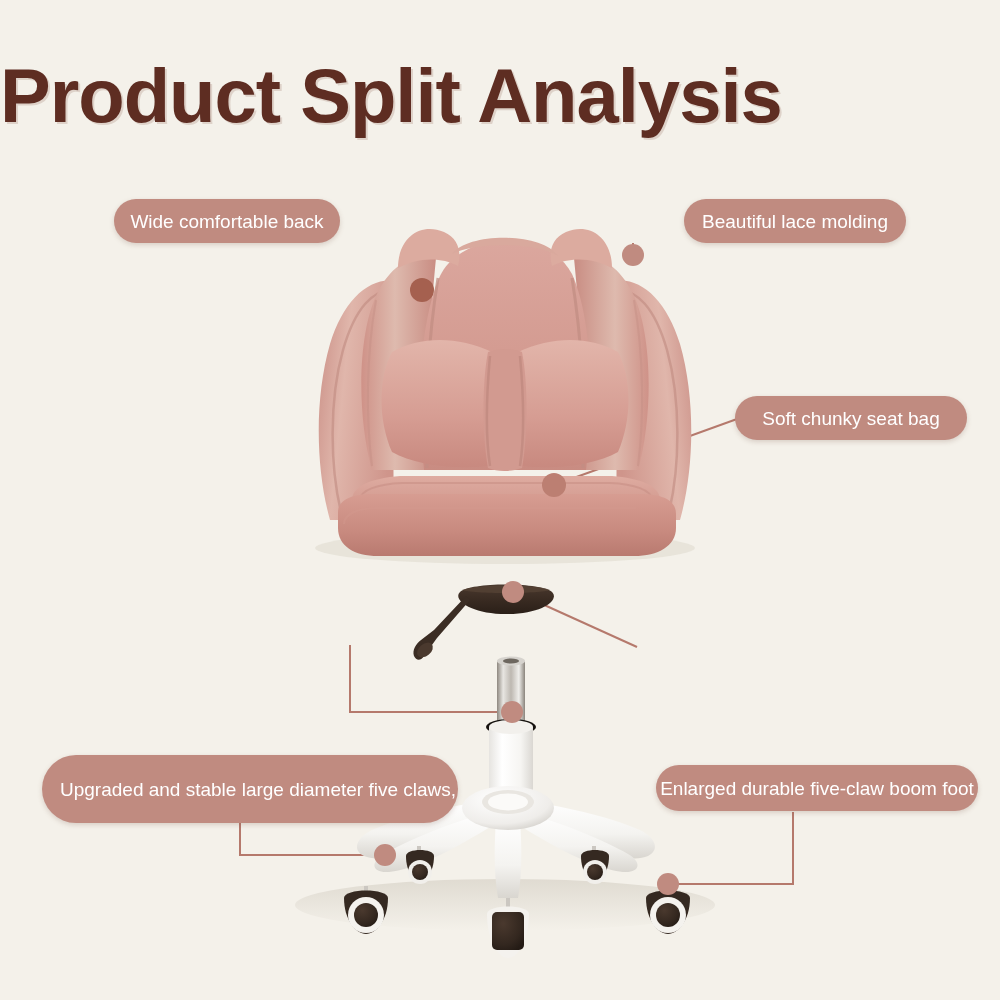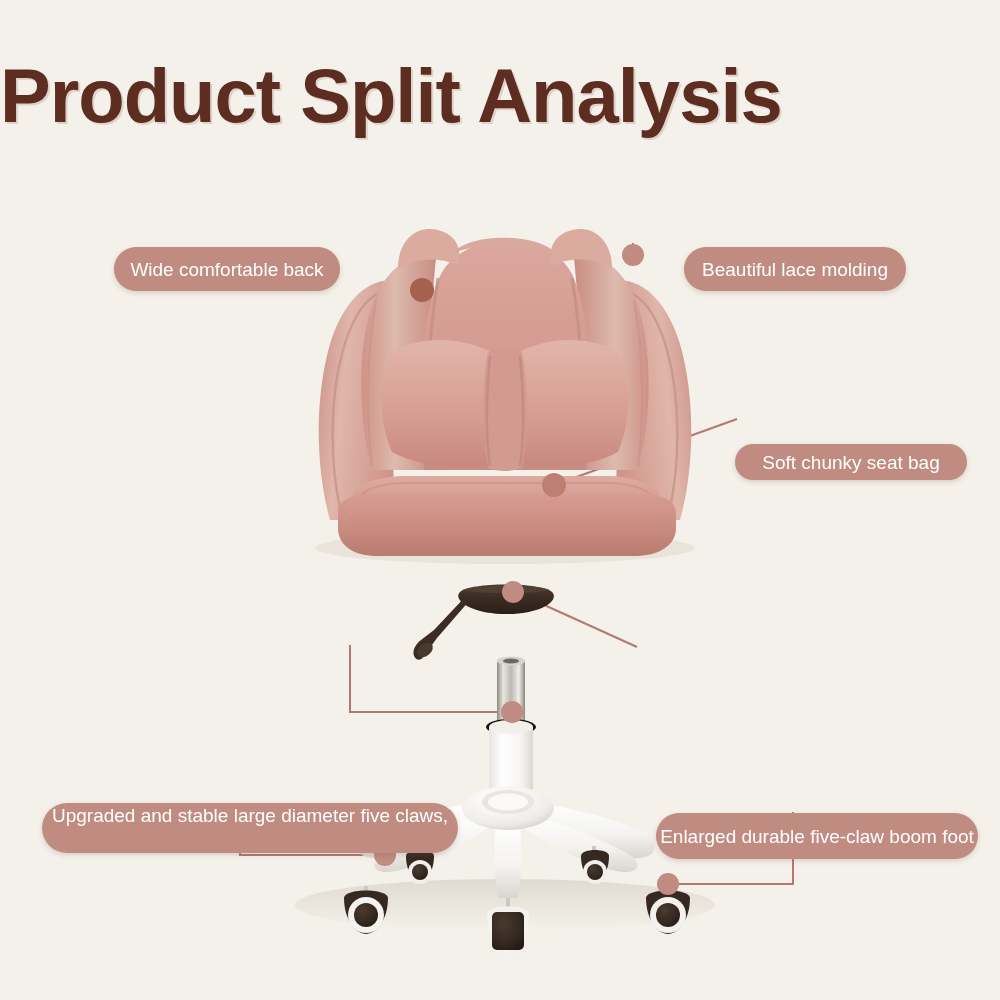--- a/index.html
+++ b/index.html
@@ -48,21 +48,20 @@
     line-height: 25px;
     font-weight: normal;
     display: flex;
     align-items: center;
     justify-content: center;
     text-align: center;
     box-shadow: 0 2px 5px rgba(120,80,70,0.22);
     box-sizing: border-box;
     padding: 0 20px;
     white-space: pre;
-    margin-top: 48px;
   }
   .pill span { display: block; }
 </style>
 </head>
 <body>
 
 <div class="page">
 
   <div class="title">Product Split Analysis</div>
 
@@ -314,27 +313,27 @@
   </svg>
 
   <div class="pill" style="left:114px; top:199px; width:226px; height:44px;">
     <span>Wide comfortable back</span>
   </div>
 
   <div class="pill" style="left:684px; top:199px; width:222px; height:44px;">
     <span>Beautiful lace molding</span>
   </div>
 
-  <div class="pill" style="left:735px; top:396px; width:232px; height:36px;">
+  <div class="pill" style="left:735px; top:396px; width:232px; height:44px;">
     <span>Soft chunky seat bag</span>
   </div>
 
 
 
-  <div class="pill" style="left:42px; top:755px; width:416px; height:50px; justify-content:center; align-items:flex-start; padding:0 18px;">
+  <div class="pill" style="left:42px; top:755px; width:416px; height:68px; flex-direction:column; justify-content:center; align-items:flex-start; padding:0 18px;">
     <span>Upgraded and stable large diameter five claws,</span>
   </div>
 
   <div class="pill" style="left:656px; top:765px; width:322px; height:46px;">
     <span>Enlarged durable five-claw boom foot</span>
   </div>
 
 </div>
 
 </body></html>

